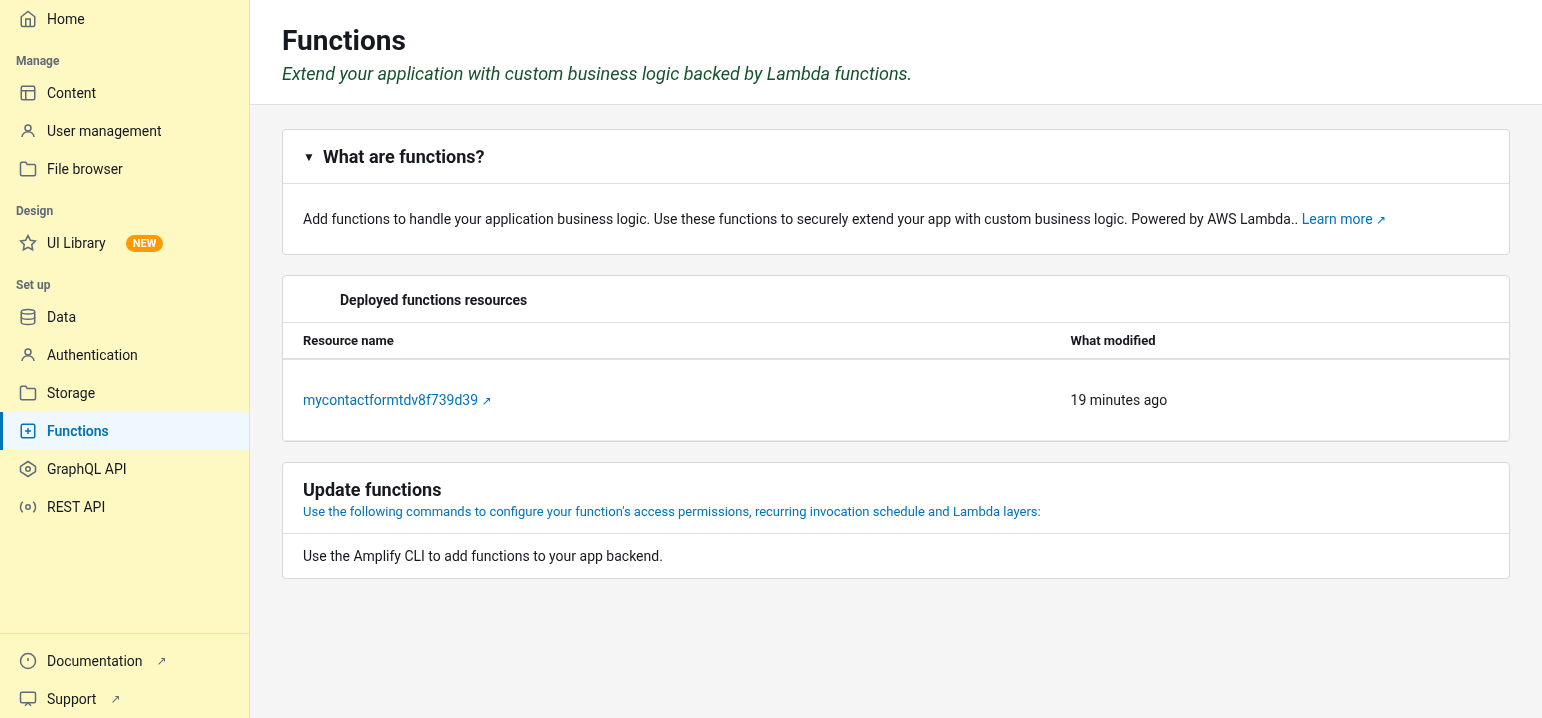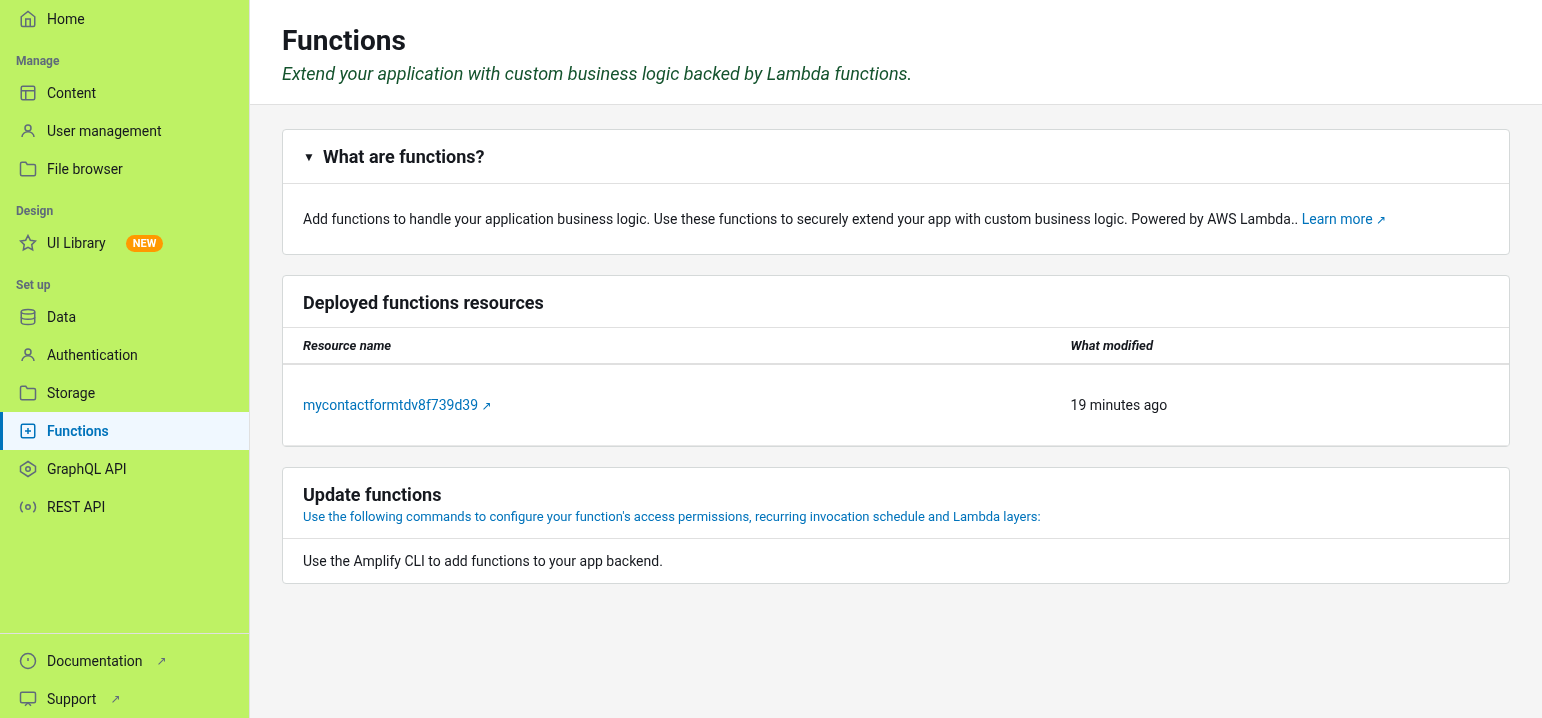--- a/index.html
+++ b/index.html
@@ -2,21 +2,21 @@
 <html><head>
   <meta charset="utf-8">
   <style>
     * { box-sizing: border-box; margin: 0; padding: 0; }
     body { font-family: -apple-system, BlinkMacSystemFont, 'Segoe UI', Roboto, sans-serif; display: flex; height: 718px; overflow: hidden; background: #f5f5f5; font-size: 14px; color: #16191f; }
 
     
     .sidebar {
       width: 250px;
       min-width: 250px;
-      background: #bef264;
+      background: #fef9c3;
       border-right: 1px solid #e0e0e0;
       display: flex;
       flex-direction: column;
       overflow-y: auto;
       overflow-x: hidden;
       position: relative;
     }
     .sidebar::-webkit-scrollbar { width: 8px; }
     .sidebar::-webkit-scrollbar-track { background: #f1f1f1; }
     .sidebar::-webkit-scrollbar-thumb { background: #c1c1c1; border-radius: 4px; }
@@ -112,32 +112,31 @@
 
     .card-body { padding: 24px 20px; }
     .card-body p { font-size: 14px; color: #16191f; line-height: 1.6; }
     .card-body a { color: #0073bb; text-decoration: none; }
 
     
     .table-card-header {
       padding: 16px 20px 14px 20px;
       border-bottom: 1px solid #e0e0e0;
     }
-    .table-card-section-title { font-size: 18px; font-weight: 700; color: #16191f; }
+    .table-card-section-title { font-size: 14px; font-weight: 700; color: #16191f; margin-left: 37px; }
 
     .resource-table { width: 100%; border-collapse: collapse; }
     .resource-table th {
       text-align: left;
       padding: 10px 20px;
       font-size: 13px;
       font-weight: 700;
       color: #16191f;
       background: #fff;
       border-bottom: 2px solid #e0e0e0;
-      font-style: italic;
     }
     .resource-table td {
       padding: 32px 20px;
       font-size: 14px;
       border-bottom: 1px solid #e8e8e8;
     }
     .resource-table td a { color: #0073bb; text-decoration: none; }
 
     
     .update-card-header { padding: 16px 20px 4px 20px; }

